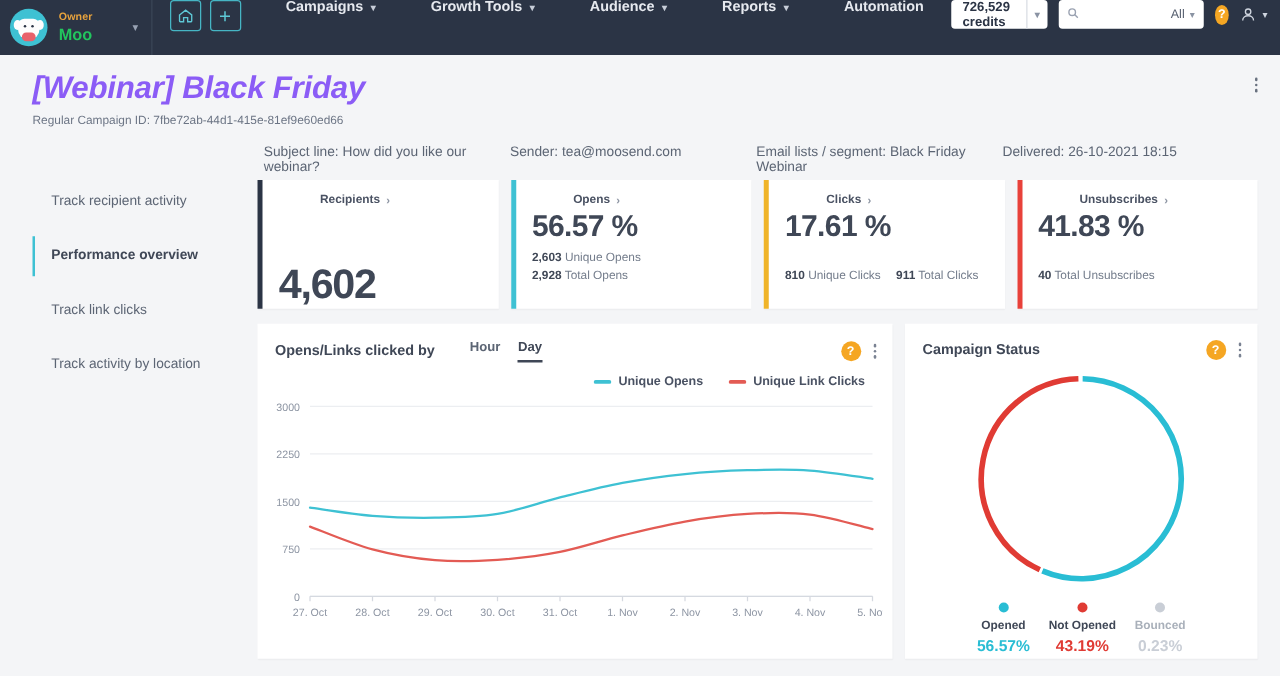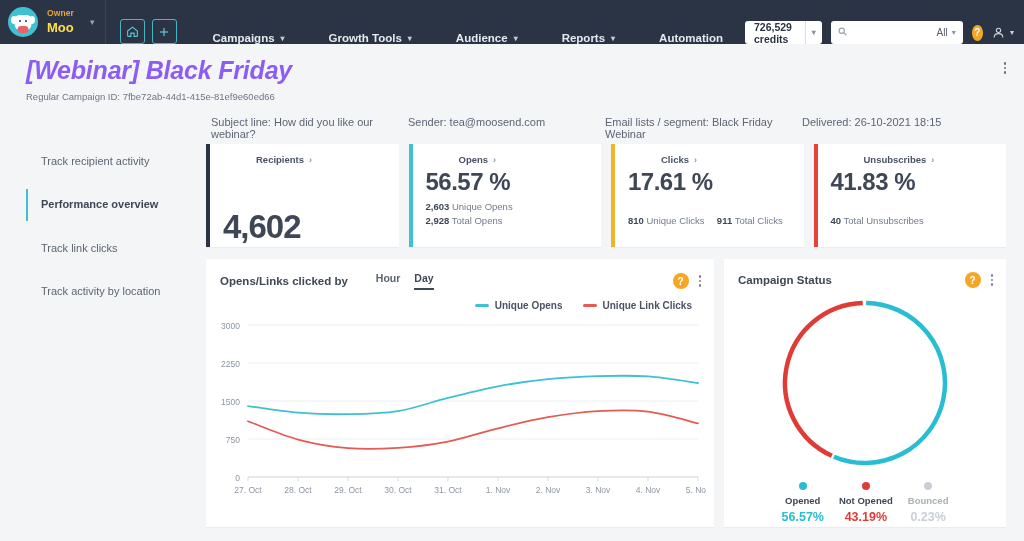--- a/index.html
+++ b/index.html
@@ -7,21 +7,21 @@
   body {
     width:1024px; height:541px; overflow:hidden;
     background:#f4f5f7;
     font-family:"Liberation Sans", sans-serif;
     color:#3f4756;
     -webkit-font-smoothing:antialiased;
   }
 
   
   .topbar {
-    height:44px; background:#2b3445; display:flex; align-items:flex-end;
+    height:44px; background:#2b3445; display:flex; align-items:flex-start;
     position:relative; z-index:5;
   }
   .brand { width:140px; height:44px; display:flex; align-items:center; padding-left:8px;
            border-right:1px solid #3b4557; }
   .avatar {
     width:30px; height:30px; border-radius:50%;
     background:#3ec1d3; position:relative; flex:0 0 auto; overflow:hidden;
   }
   .avatar .face {
     position:absolute; left:50%; top:52%; transform:translate(-50%,-50%);
@@ -32,21 +32,21 @@
   }
   .avatar .ear-l { left:3px; } .avatar .ear-r { right:3px; }
   .avatar .snout {
     position:absolute; left:50%; top:63%; transform:translateX(-50%);
     width:11px; height:7px; background:#e8626b; border-radius:4px;
   }
   .avatar .eye { position:absolute; top:44%; width:2px; height:2px; background:#2b3445; border-radius:50%; }
   .avatar .eye.l { left:11px; } .avatar .eye.r { right:11px; }
   .owner-block { margin-left:9px; line-height:1.1; }
   .owner-label { color:#e8a33d; font-size:8.5px; font-weight:bold; letter-spacing:.1px; }
-  .owner-name { color:#fde047; font-size:13px; font-weight:bold; margin-top:2px; }
+  .owner-name { color:#22c55e; font-size:13px; font-weight:bold; margin-top:2px; }
   .caret-sm { color:#98a2b3; font-size:9px; margin-left:auto; padding-right:10px; }
 
   .iconbtns { display:flex; gap:7px; padding:0 14px; }
   .sqbtn {
     width:25px; height:25px; border:1px solid #46b5c4; border-radius:3px;
     display:flex; align-items:center; justify-content:center; color:#5ec8d6;
   }
   .navlinks { display:flex; align-items:center; gap:0; }
   .navlink {
     color:#e6e9ef; font-size:11.5px; font-weight:bold; padding:0 22px;
@@ -56,21 +56,21 @@
 
   .topright { margin-left:auto; display:flex; align-items:center; padding-right:10px; gap:9px; }
   .credits {
     background:#fff; border-radius:3px; height:23px; display:flex; align-items:center;
     font-size:10.5px; font-weight:bold; color:#2b3445;
   }
   .credits .val { padding:0 8px 0 9px; }
   .credits .div { width:1px; height:23px; background:#d9dde4; }
   .credits .cv { padding:0 6px; color:#8a93a3; font-size:8px; }
   .searchbox {
-    background:#fff; border-radius:3px; height:23px; width:132px; display:flex;
+    background:#fff; border-radius:3px; height:23px; width:116px; display:flex;
     align-items:center; padding:0 7px; gap:5px;
   }
   .searchbox .mag { color:#9aa2b1; font-size:9px; }
   .searchbox input {
     border:0; outline:0; flex:1; font-size:10px; font-family:inherit; color:#333; min-width:0;
     background:transparent;
   }
   .searchbox .allsel { font-size:10px; color:#555e6e; display:flex; align-items:center; gap:4px; }
   .searchbox .allsel .cv { font-size:8px; color:#8a93a3; }
   .help-circle {

